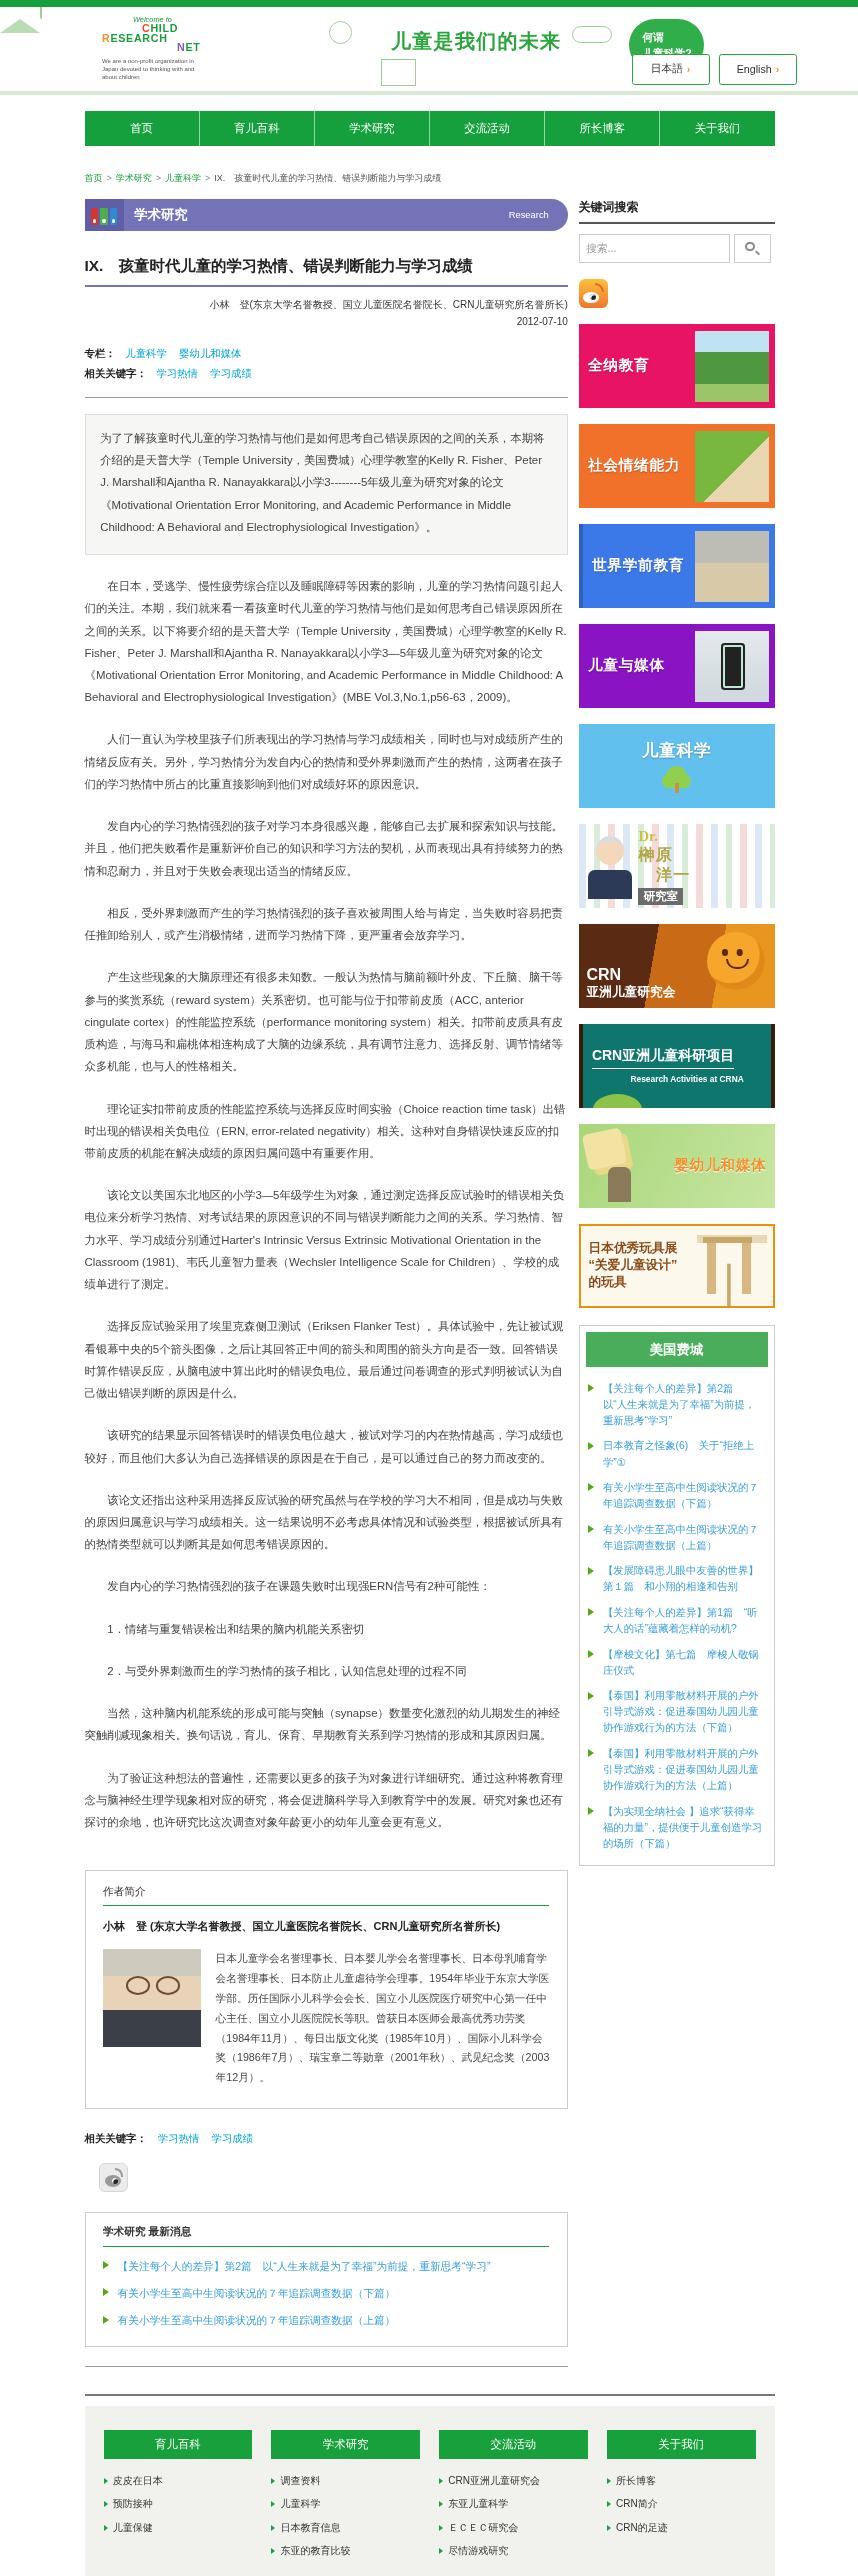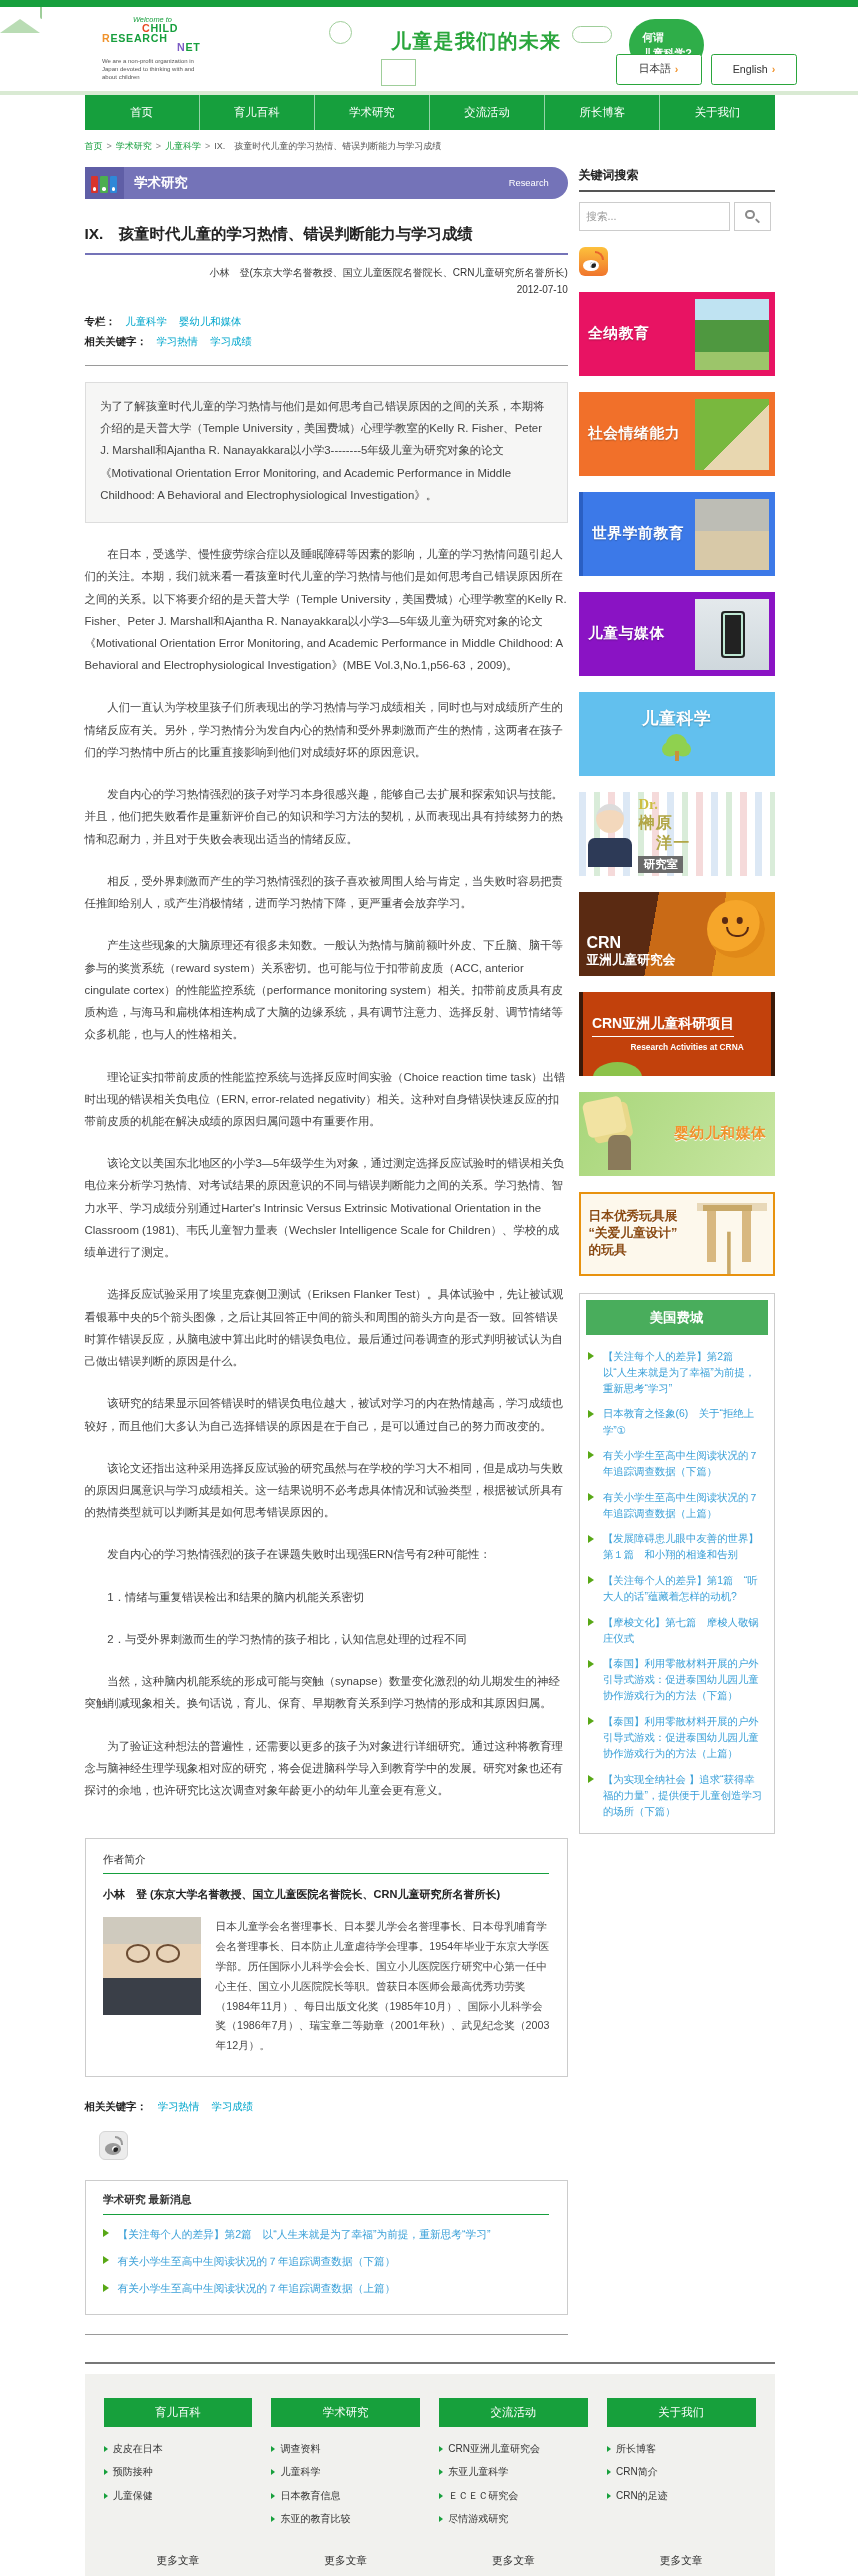--- a/index.html
+++ b/index.html
@@ -1,17 +1,17 @@
 <!DOCTYPE html>
 <html style="font-size:10.7px"><head>
 <meta charset="utf-8">
 <style>
   * { margin:0; padding:0; box-sizing:border-box; }
   body { width:859px; min-height:2576px; background:#fff; font-family:"Liberation Sans","DejaVu Sans",sans-serif; color:#444; }
-  .container { width:690px; margin:0 auto; }
+  .container { width:690px; margin:16px auto; }
 
   
   .top-strip { height:6.7px; background:#169f3d; }
   .site-header { height:88px; position:relative; overflow:hidden; border-bottom:4px solid #d9ead3; }
   .logo-block { position:absolute; left:102px; top:8px; width:160px; }
   .logo-welcome { color:#169f3d; font-size:7.4px; font-style:italic; margin-left:31px; }
   .logo-line { font-weight:bold; line-height:0.92; letter-spacing:0.7px; }
   .l-child { color:#169f3d; margin-left:40px; }
   .l-child::first-letter { color:#e8491f; }
   .l-research { color:#169f3d; }
@@ -22,21 +22,21 @@
   .slogan { position:absolute; left:391px; top:21.4px; font-size:20px; font-weight:bold; color:#2aa63c; letter-spacing:1.3px; }
   .doodle { position:absolute; border:1.3px solid #9fce9a; }
   .doodle-sun { left:329px; top:14.7px; width:23px; height:23px; border-radius:50%; }
   .doodle-house { left:381px; top:52px; width:35px; height:27px; }
   .doodle-roof { left:379px; top:39px; width:0; height:0; border:none; border-left:20px solid transparent; border-right:20px solid transparent; border-bottom:14.7px solid #b9dcb4; }
   .doodle-cloud { left:572px; top:19px; width:40px; height:17.4px; border-radius:13.4px; }
   .doodle-plant { left:588px; top:47px; width:17.4px; height:33px; border:none; border-left:2px solid #9fce9a; border-radius:0 0 0 13.4px; }
   .bubble { position:absolute; left:629px; top:12px; width:75px; height:52px; background:#2fae49; border-radius:28px; color:#fff; font-size:10.7px; font-weight:bold; display:flex; flex-direction:column; justify-content:center; padding-left:13.4px; line-height:1.5; }
   .bubble::after { content:""; position:absolute; left:12px; bottom:-8px; width:0; height:0; border-left:10.7px solid transparent; border-top:10.7px solid #2fae49; }
   .lang-buttons { position:absolute; right:62px; top:47px; display:flex; gap:9.4px; }
-  .lang-btn { width:86px; height:31px; border:1.3px solid #2aa63c; border-radius:2.7px; background:#fff; font-size:10.7px; color:#333; display:flex; align-items:center; justify-content:center; gap:4px; cursor:pointer; }
+  .lang-btn { width:78px; height:31px; border:1.3px solid #2aa63c; border-radius:2.7px; background:#fff; font-size:10.7px; color:#333; display:flex; align-items:center; justify-content:center; gap:4px; cursor:pointer; }
   .lang-btn .arr { color:#f0922b; font-weight:bold; }
 
   
   .main-nav { background:#169f3d; height:35px; display:flex; }
   .main-nav .nav-item { flex:1; color:#fff; font-size:11.4px; display:flex; align-items:center; justify-content:center; border-right:0.7px solid rgba(255,255,255,.55); cursor:pointer; }
   .main-nav .nav-item:last-child { border-right:none; }
 
   
   .breadcrumb { padding:10.7px 0 9.4px 0; font-size:9px; color:#555; }
   .breadcrumb a { color:#169f3d; text-decoration:none; cursor:pointer; }
@@ -136,21 +136,21 @@
   .doc-prefix { color:#cdbf43; font-size:14.7px; font-weight:bold; font-family:"Liberation Serif","DejaVu Serif",serif; }
   .doc-name { color:#b1a646; font-size:16px; font-weight:bold; letter-spacing:1.3px; }
   .doc-name2 { margin-left:17.4px; }
   .doc-suffix { display:inline-block; background:#6b6b6b; color:#fff; font-size:11.4px; font-weight:bold; padding:1.3px 5.3px; margin-top:2.7px; }
   .banner7 { background:linear-gradient(100deg,#5a2a12 0 38%, #c96a16 38% 70%, #e8961f 70% 100%); align-items:flex-end; }
   .banner7 .b7-text { margin:0 0 8px 8px; color:#fff; font-weight:bold; line-height:1.2; }
   .b7-l1 { font-size:16px; } .b7-l2 { font-size:12.7px; }
   .globe { position:absolute; right:9.4px; top:8px; width:58px; height:58px; background:#f6a62a; border-radius:50%; box-shadow:inset -5.3px -6.7px 0 #e08918; }
   .globe::before { content:""; position:absolute; left:14.7px; top:17.4px; width:6.7px; height:6.7px; border-radius:50%; background:#5a2a12; box-shadow:14.7px 0 0 #5a2a12; }
   .globe::after { content:""; position:absolute; left:19px; top:27px; width:19px; height:8px; border:2px solid #5a2a12; border-top:none; border-radius:0 0 13.4px 13.4px; }
-  .banner8 { background:#c2410c; border-left:4.7px solid #3a1a0a; border-right:4.7px solid #3a1a0a; flex-direction:column; align-items:flex-start; justify-content:center; }
+  .banner8 { background:#0f766e; border-left:4.7px solid #3a1a0a; border-right:4.7px solid #3a1a0a; flex-direction:column; align-items:flex-start; justify-content:center; }
   .banner8 .b8-main { color:#fff; font-size:14px; font-weight:bold; margin-left:9.4px; border-bottom:1.3px solid #fff; padding-bottom:2.7px; }
   .banner8 .b8-sub { color:#fff; font-size:8.4px; font-weight:bold; margin:5.3px 0 0 48px; }
   .pie { position:absolute; left:10.7px; bottom:-17.4px; width:49px; height:31px; background:#8cc24a; border-radius:50%; box-shadow:0 6.7px 0 #6da232; }
   .banner9 { background:linear-gradient(120deg,#a8d67a,#c8e6a2); justify-content:flex-end; }
   .banner9 .b-label { color:#f0922b; margin-right:8px; text-shadow:0 0.7px 0 #fff; }
   .toddler-art { position:absolute; left:6.7px; top:6.7px; width:60px; height:71px; }
   .toddler-art::before { content:""; position:absolute; left:0; top:0; width:39px; height:36px; background:#f2e3a2; border-radius:5.3px; transform:rotate(-12deg); box-shadow:5.3px 6.7px 0 #e8d88a; }
   .toddler-art::after { content:""; position:absolute; left:23px; bottom:0; width:23px; height:35px; background:#8a7a5a; border-radius:6.7px 6.7px 0 0; }
   .banner10 { background:#fdf8ec; border:2.7px solid #e8920e; flex-direction:column; align-items:flex-start; justify-content:center; }
   .banner10 .b10-line { color:#8a4a12; font-size:12.7px; font-weight:bold; margin-left:8px; line-height:1.35; text-shadow:0.7px 0.7px 0 #fff; }

